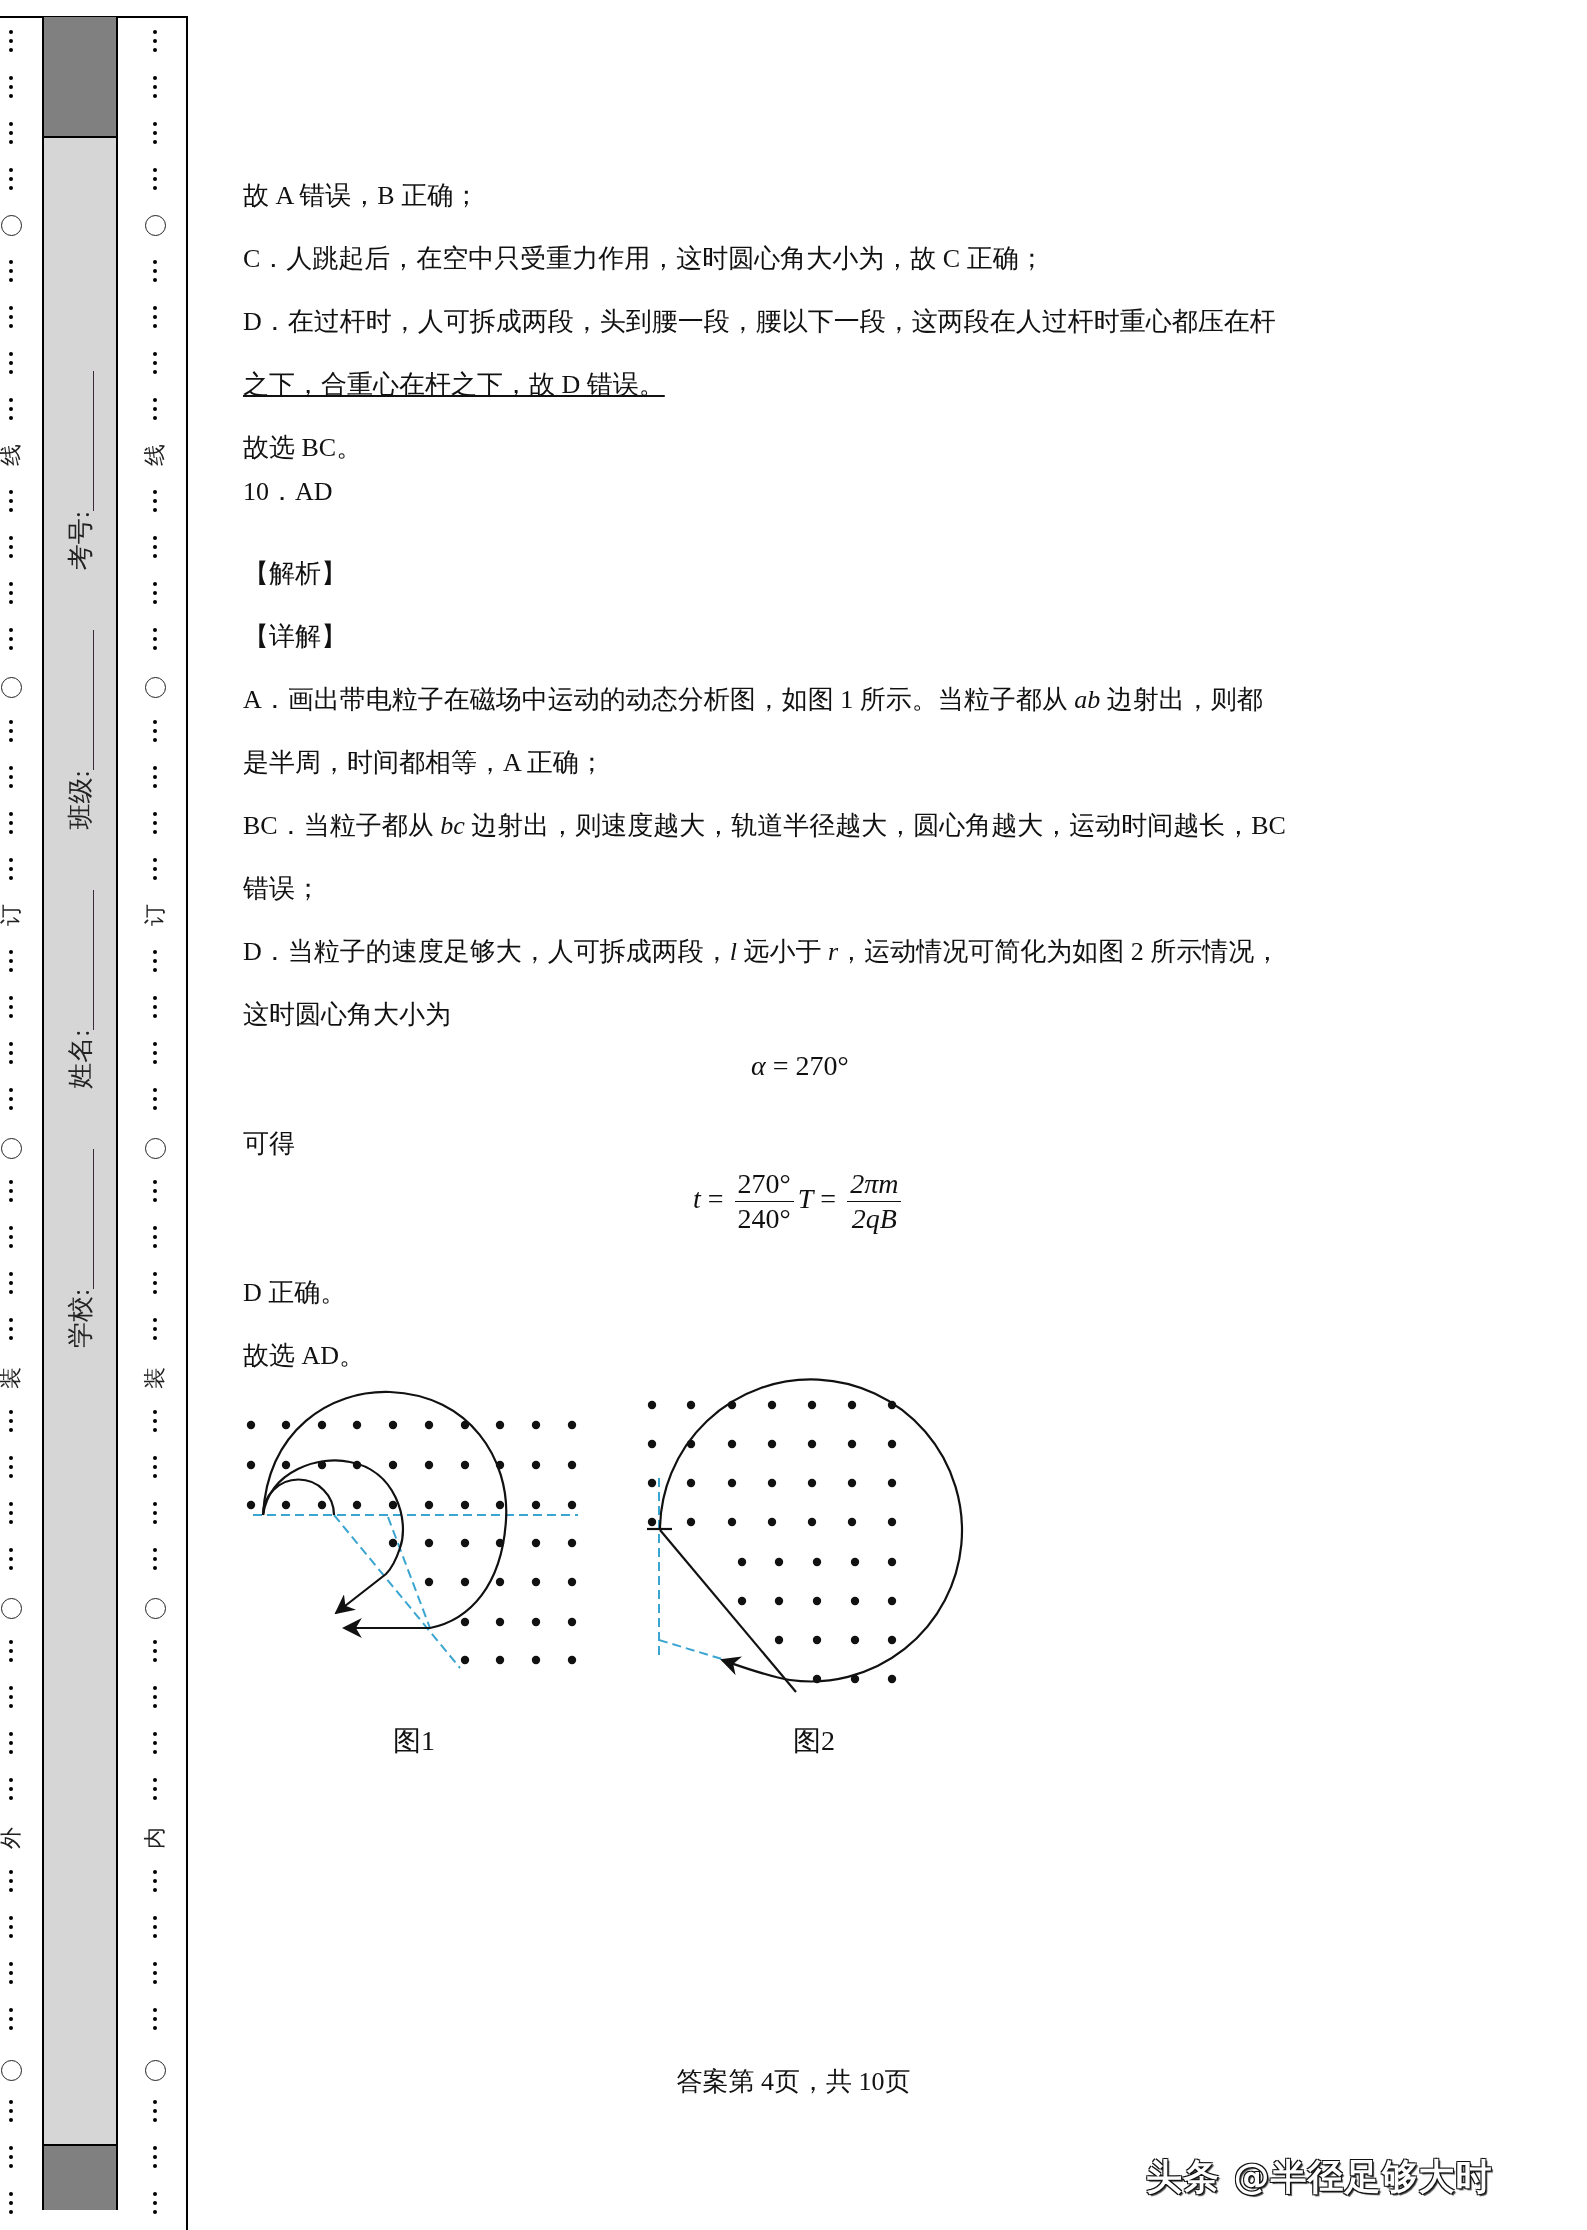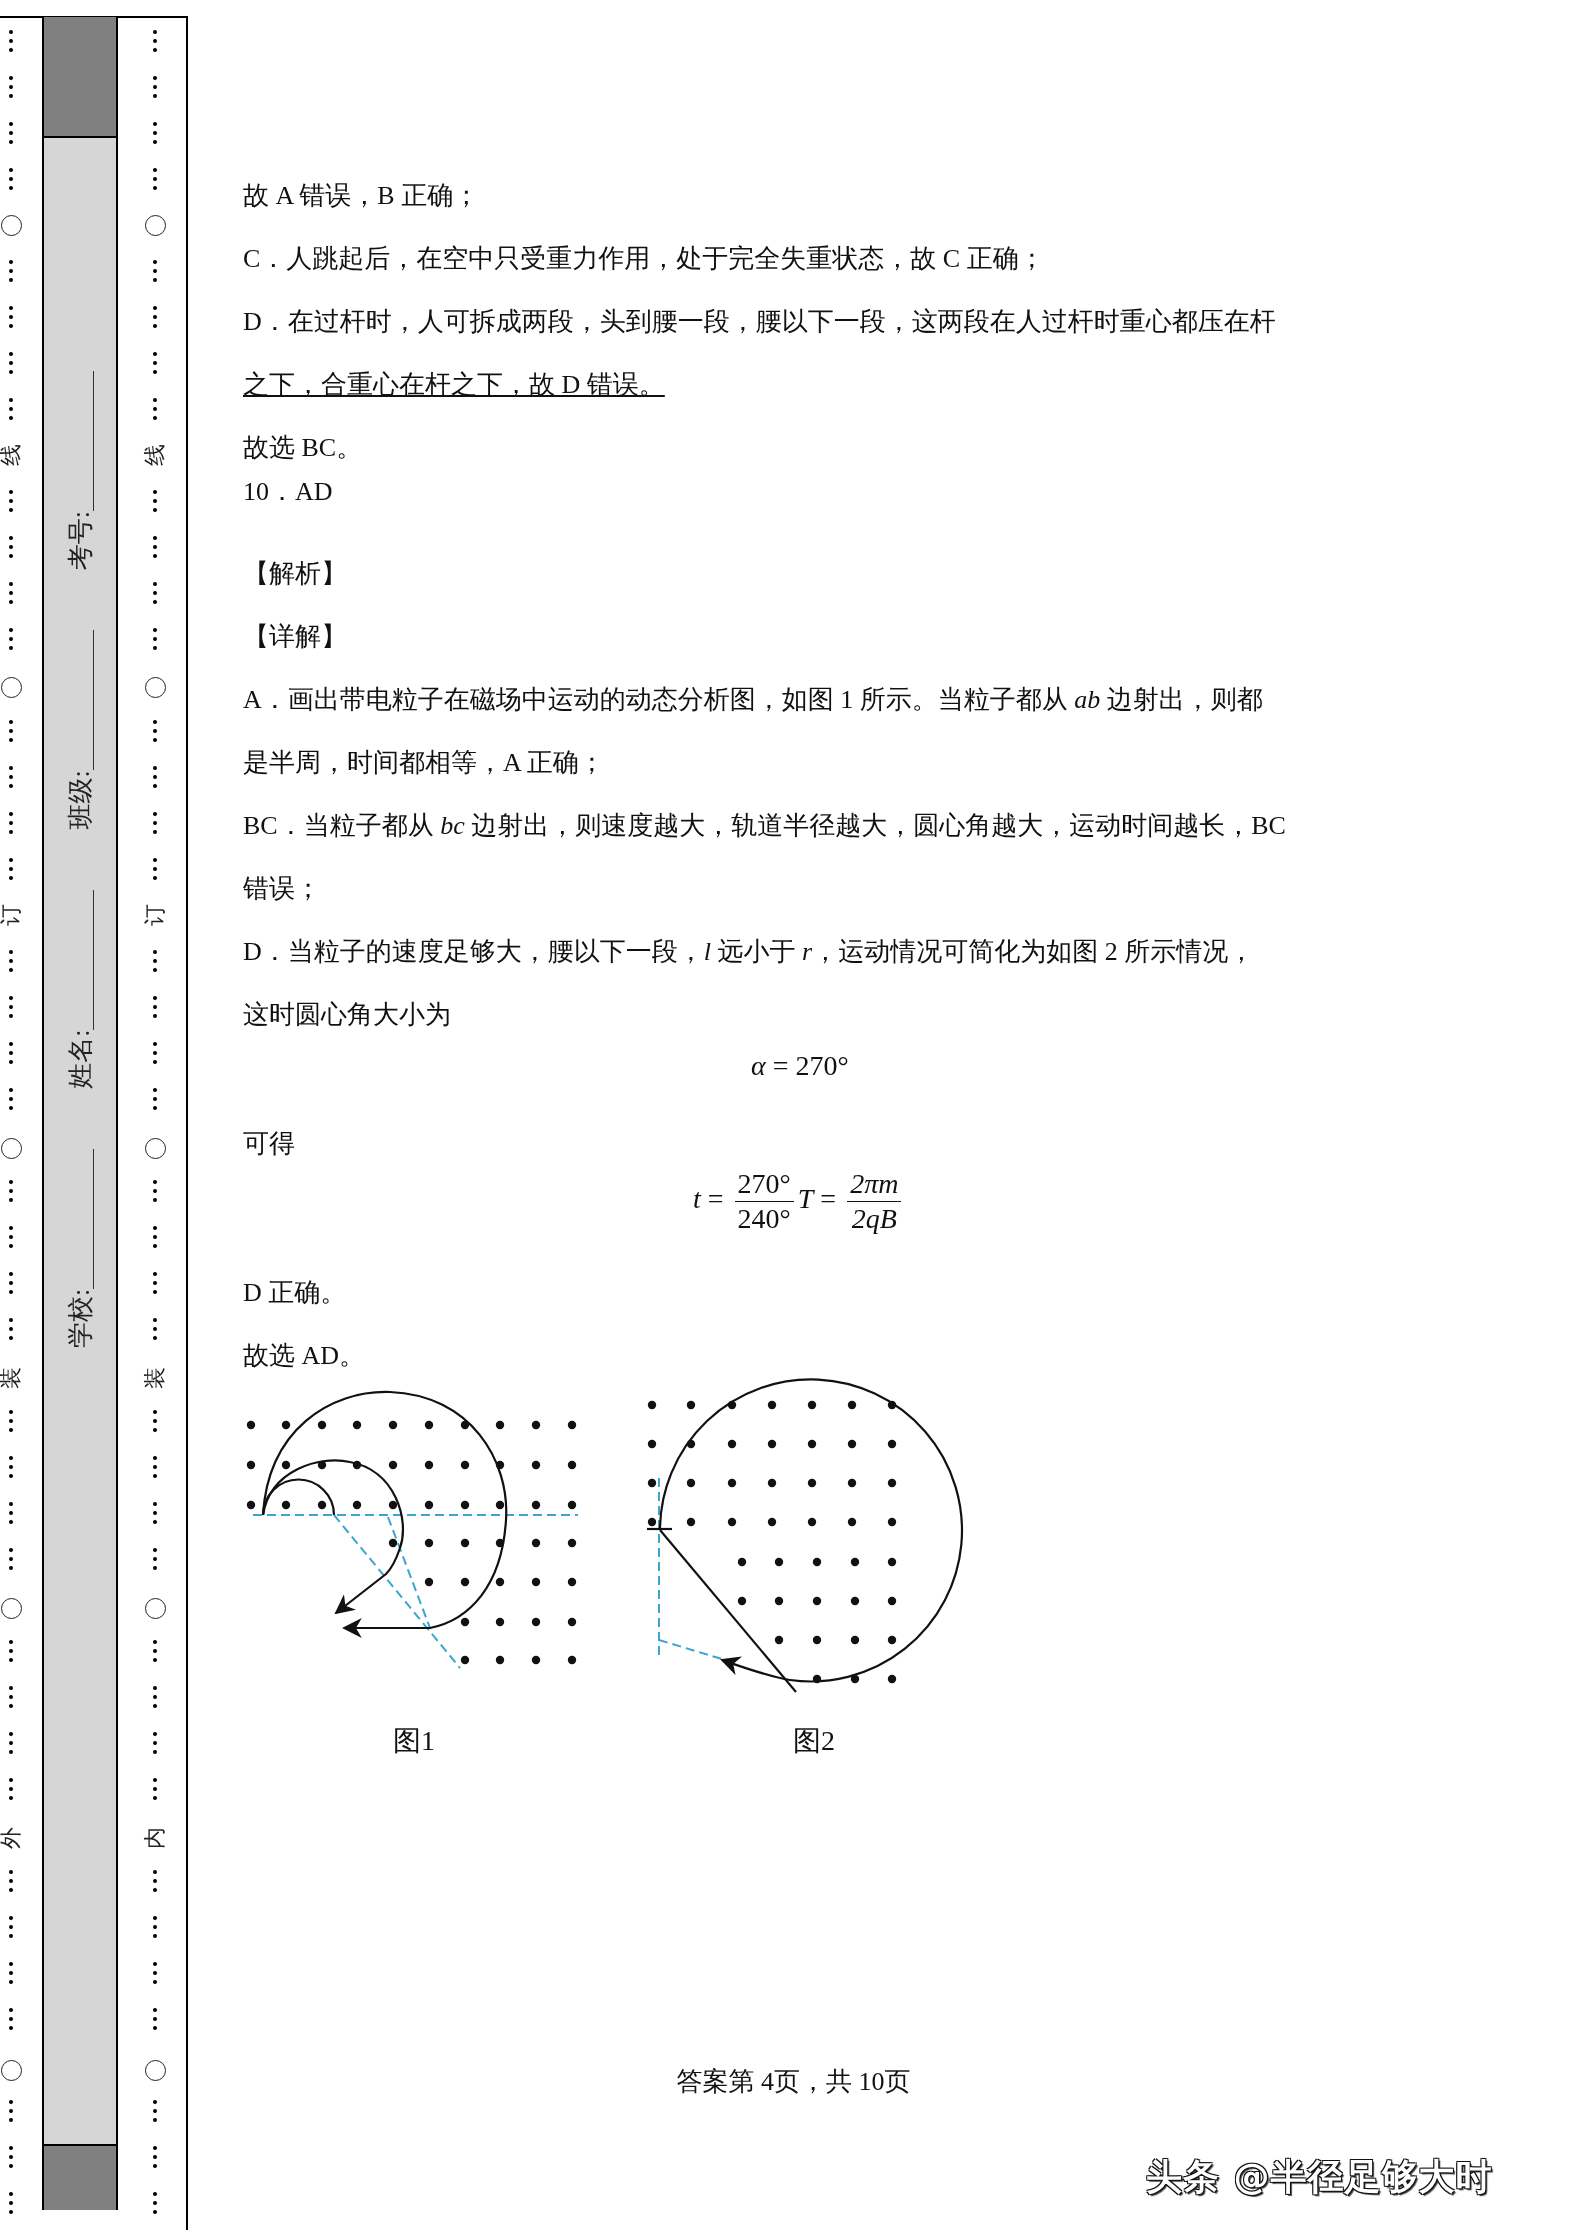--- a/index.html
+++ b/index.html
@@ -472,40 +472,40 @@
       </span>
     <span class="band-field" style="margin-left:60px;">
         <span>考号:</span>
         <span class="ul"></span>
       </span>
   </div>
 </div>
 
 <div class="content">
   <div class="line" style="top:180px;">故 A 错误，B 正确；</div>
-  <div class="line" style="top:243px;">C．人跳起后，在空中只受重力作用，处于完全失重状态，故 C 正确；</div>
+  <div class="line" style="top:243px;">C．人跳起后，在空中只受重力作用，这时圆心角大小为，故 C 正确；</div>
   <div class="line" style="top:306px;">D．在过杆时，人可拆成两段，头到腰一段，腰以下一段，这两段在人过杆时重心都压在杆</div>
   <div class="line" style="top:369px;text-decoration:underline;">之下，合重心在杆之下，故 D 错误。</div>
   <div class="line" style="top:432px;">故选 BC。</div>
   <div class="line" style="top:476px;">10．AD</div>
   <div class="line" style="top:558px;">【解析】</div>
   <div class="line" style="top:621px;">【详解】</div>
 
   <div class="line" style="top:684px;">
     <span>A．画出带电粒子在磁场中运动的动态分析图，如图 1 所示。当粒子都从 </span><span class="it">ab</span><span> 边射出，则都</span>
   </div>
   <div class="line" style="top:747px;">是半周，时间都相等，A 正确；</div>
 
   <div class="line" style="top:810px;">
     <span>BC．当粒子都从 </span><span class="it">bc</span><span> 边射出，则速度越大，轨道半径越大，圆心角越大，运动时间越长，BC</span>
   </div>
   <div class="line" style="top:873px;">错误；</div>
 
   <div class="line" style="top:936px;">
-    <span>D．当粒子的速度足够大，腰以下一段，</span><span class="it">l</span><span> 远小于 </span><span class="it">r</span><span>，运动情况可简化为如图 2 所示情况，</span>
+    <span>D．当粒子的速度足够大，人可拆成两段，</span><span class="it">l</span><span> 远小于 </span><span class="it">r</span><span>，运动情况可简化为如图 2 所示情况，</span>
   </div>
   <div class="line" style="top:999px;">这时圆心角大小为</div>
 
   <div class="eq" style="left:508px;top:1050px;">
     <span>α</span><span class="up"> = </span><span class="up">270°</span>
   </div>
 
   <div class="line" style="top:1128px;">可得</div>
 
   <div class="eq" style="left:450px;top:1167px;">

